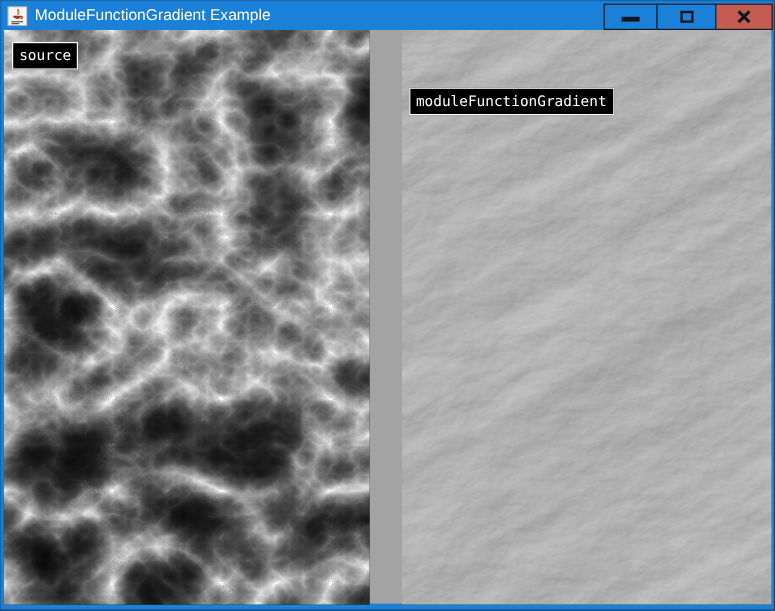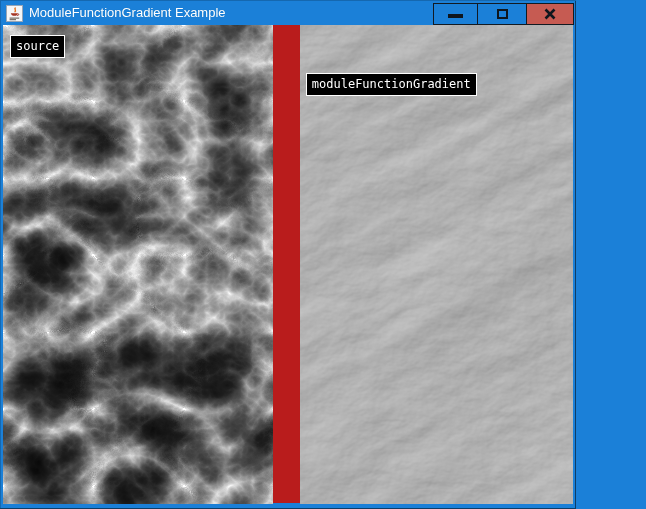--- a/index.html
+++ b/index.html
@@ -2,21 +2,21 @@
 <html><head>
 <meta charset="utf-8">
 <style>
   html, body { margin:0; padding:0; }
   body {
     width:646px; height:509px; overflow:hidden;
     font-family:"Liberation Sans", sans-serif;
     background:#1b80d8;
   }
   .window {
-    position:relative; width:576px; height:509px; box-sizing:border-box;
+    position:relative; width:646px; height:509px; box-sizing:border-box;
     background:#1b80d8;
     border-top:1px solid #1568b0;
     box-shadow: inset 0 -1px 0 #0e3d66, inset 1px 0 0 #1568b0, inset -1px 0 0 #0e3d66;
   }
   
   .titlebar {
     height:24px; display:flex; align-items:center;
     padding-left:6px; box-sizing:border-box;
   }
   .app-icon { width:17px; height:17px; margin-right:6px; flex:0 0 auto; display:block; }
@@ -33,21 +33,21 @@
   .ctl + .ctl { margin-left:-1px; }
   .ctl.min { width:45px; }
   .ctl.max { width:50px; }
   .ctl.close { width:48px; background:#c65b52; }
   .glyph-min { display:block; width:15px; height:4px; background:#0f161d; margin-top:4px; }
   .glyph-max { display:block; width:11px; height:10px; box-sizing:border-box; border:2px solid #0f161d; background:transparent; }
   .glyph-x { display:block; }
   
   .content {
     position:absolute; left:3px; right:3px; top:24px; bottom:6px;
-    background:#b91c1c; display:flex;gap:25px;
+    background:#a3a3a3; display:flex;gap:25px;
   }
   .panel { position:relative; overflow:hidden; height:479px; background:#222; }
   .panel.left  { width:317px; margin-right:2px; }
   .panel.right { width:321px; }
   .tex { display:block; }
   .img-label {
     position:absolute; background:#000000; color:#ffffff;
     border:1px solid #ffffff; padding:3px 5px 4px 5px;
     font-family:"DejaVu Sans Mono", monospace; font-size:12px; line-height:14px;
     white-space:nowrap;

